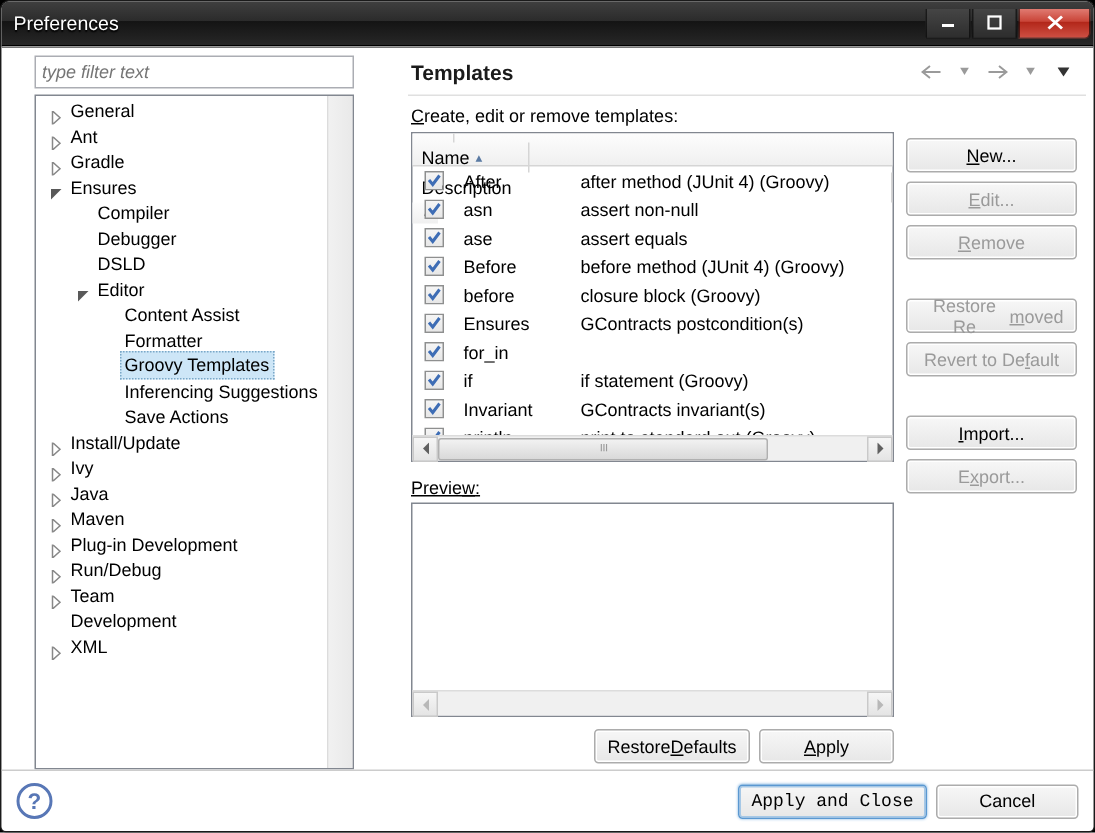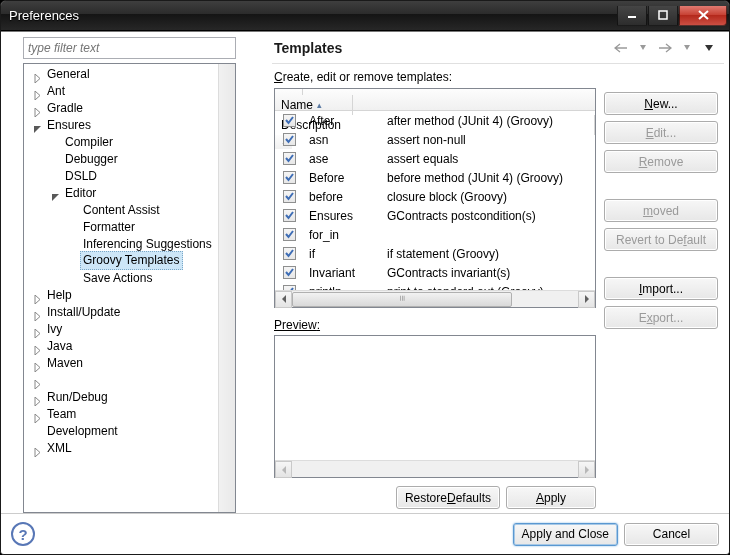--- a/index.html
+++ b/index.html
@@ -66,21 +66,21 @@
   .preview .body{flex:1;}
   .preview .hs { height:17px; background:#f0f0f0; border-top:1px solid #dcdcdc; display:flex; }
   .preview .hs .arrow{width:17px;height:17px;background:linear-gradient(#f6f6f6,#e4e4e4);border:1px solid #c9c9c9; display:flex;align-items:center;justify-content:center;}
   .preview .hs .trackfull{flex:1;}
   .lower-btns { display:flex; justify-content:flex-end; gap:6px; margin-top:8px; }
   
   .col-btns { width:114px; display:flex; flex-direction:column; gap:6px; padding-top:22px; }
   .col-btns .spacer { height:14px; }
   .btn { height:23px; border:1px solid #acacac; background:linear-gradient(#f7f7f7,#e7e7e7); border-radius:3px; cursor:pointer; display:flex; align-items:center; justify-content:center; padding:0 8px; box-shadow:inset 0 0 0 1px #fff; }
   .btn:disabled,.btn.disabled { color:#9a9a9a; cursor:default; }
-  .btn.default { border-color:#5a98d1; box-shadow:0 0 0 1px #a6c8e6 inset,0 0 2px #7bb1e0; }
+  .btn.default { border-color:#5a98d1; box-shadow:0 0 0 1px #a6c8e6 inset,0 0 2px #7bb1e0;font-family:Liberation Mono, monospace; }
   
   .footer { border-top:1px solid #ccc; padding:8px 10px; display:flex; align-items:center; }
   .help-ico { width:24px;height:24px;border-radius:50%;border:2px solid #5877b6;color:#5877b6;display:flex;align-items:center;justify-content:center;font-weight:bold;font-size:15px;cursor:pointer; }
   .footer .spacer{flex:1;}
   .footer .btn { min-width:95px; }
   u.mn { text-decoration:underline; }
 </style>
 </head>
 <body>
 
@@ -196,59 +196,48 @@
                 </div>
               </li>
               <li>
                 <div class="row">
                   <span class="ind" style="width:42px"></span>
                   <span class="disc"></span>
                   <span class="lbl">Formatter</span>
                 </div>
               </li>
               <li>
-                <div class="row">
-                  <span class="ind" style="width:42px"></span>
-                  <span class="disc"></span>
-                  <span class="lbl">Inferencing Suggestions</span>
-                </div>
-              </li>
-              <li>
                 <div class="row sel">
                   <span class="ind" style="width:42px"></span>
                   <span class="disc"></span>
                   <span class="lbl">Groovy Templates</span>
                 </div>
               </li>
               <li>
                 <div class="row">
                   <span class="ind" style="width:42px"></span>
                   <span class="disc"></span>
+                  <span class="lbl">Inferencing Suggestions</span>
+                </div>
+              </li>
+              <li>
+                <div class="row">
+                  <span class="ind" style="width:42px"></span>
+                  <span class="disc"></span>
                   <span class="lbl">Save Actions</span>
                 </div>
               </li>
               <li>
                 <div class="row">
                   <span class="ind" style="width:6px"></span>
                   <span class="disc">
                     <svg width="9" height="9">
                       <path d="M2 0 L7 4.5 L2 9 Z" fill="none" stroke="#888" stroke-width="1"></path>
                     </svg>
                   </span>
-                  <span class="lbl">Help</span>
-                </div>
-              </li>
-              <li>
-                <div class="row">
-                  <span class="ind" style="width:6px"></span>
-                  <span class="disc">
-                    <svg width="9" height="9">
-                      <path d="M2 0 L7 4.5 L2 9 Z" fill="none" stroke="#888" stroke-width="1"></path>
-                    </svg>
-                  </span>
                   <span class="lbl">Install/Update</span>
                 </div>
               </li>
               <li>
                 <div class="row">
                   <span class="ind" style="width:6px"></span>
                   <span class="disc">
                     <svg width="9" height="9">
                       <path d="M2 0 L7 4.5 L2 9 Z" fill="none" stroke="#888" stroke-width="1"></path>
                     </svg>
@@ -279,20 +268,21 @@
                 </div>
               </li>
               <li>
                 <div class="row">
                   <span class="ind" style="width:6px"></span>
                   <span class="disc">
                     <svg width="9" height="9">
                       <path d="M2 0 L7 4.5 L2 9 Z" fill="none" stroke="#888" stroke-width="1"></path>
                     </svg>
                   </span>
+                  <span class="lbl">Plug-in Development</span>
                 </div>
               </li>
               <li>
                 <div class="row">
                   <span class="ind" style="width:6px"></span>
                   <span class="disc">
                     <svg width="9" height="9">
                       <path d="M2 0 L7 4.5 L2 9 Z" fill="none" stroke="#888" stroke-width="1"></path>
                     </svg>
                   </span>
@@ -551,20 +541,21 @@
             <button class="btn disabled">
                 <u class="mn">E</u>
                 <span>dit...</span>
               </button>
             <button class="btn disabled">
                 <u class="mn">R</u>
                 <span>emove</span>
               </button>
             <div class="spacer"></div>
             <button class="btn disabled">
+                <span>Restore Re</span>
                 <u class="mn">m</u>
                 <span>oved</span>
               </button>
             <button class="btn disabled">
                 <span>Revert to De</span>
                 <u class="mn">f</u>
                 <span>ault</span>
               </button>
             <div class="spacer"></div>
             <button class="btn">

